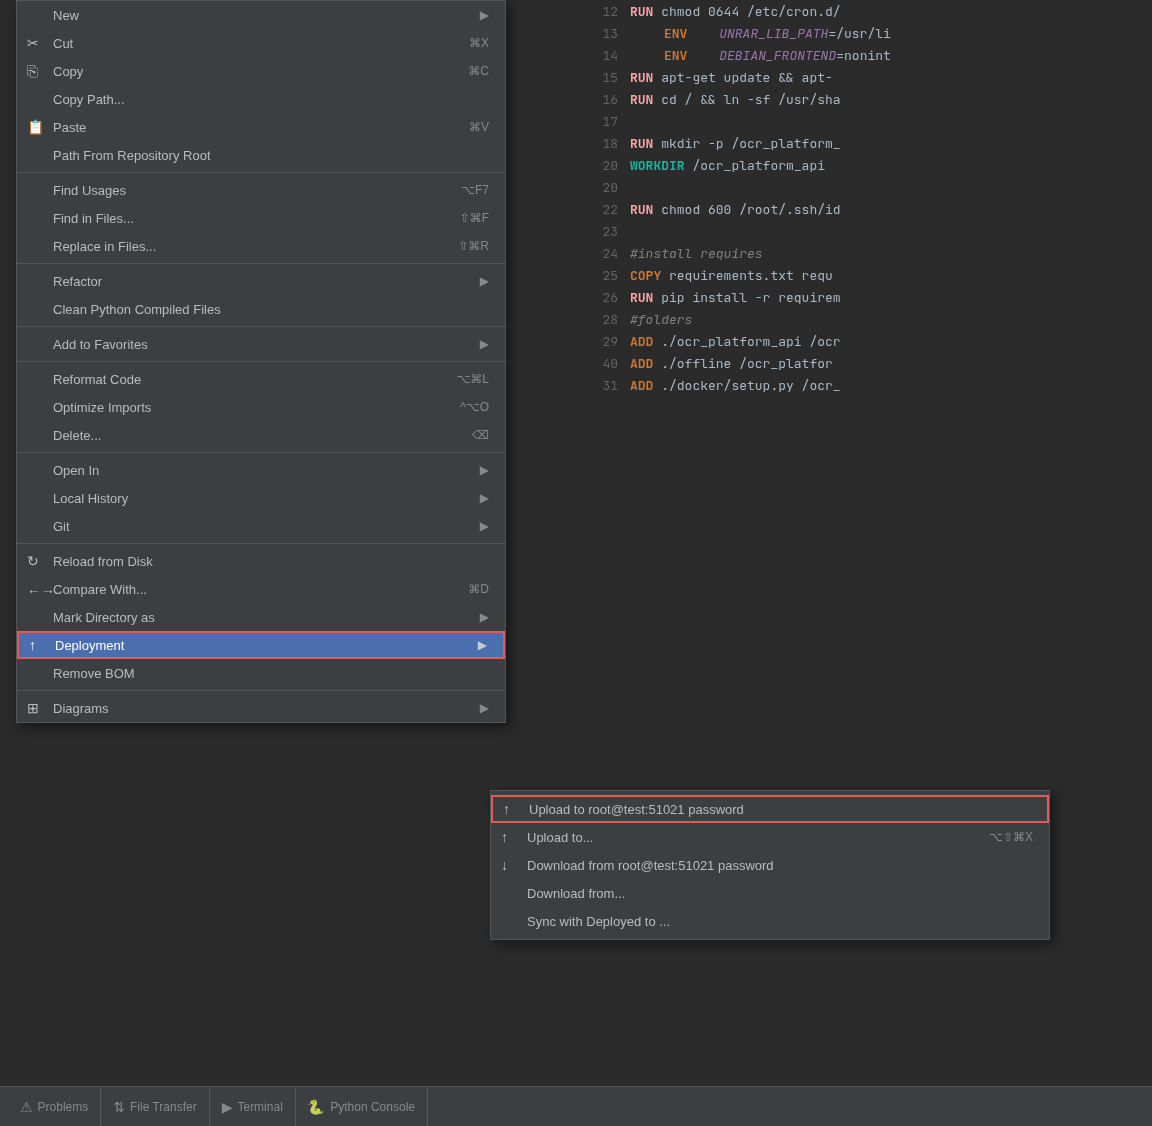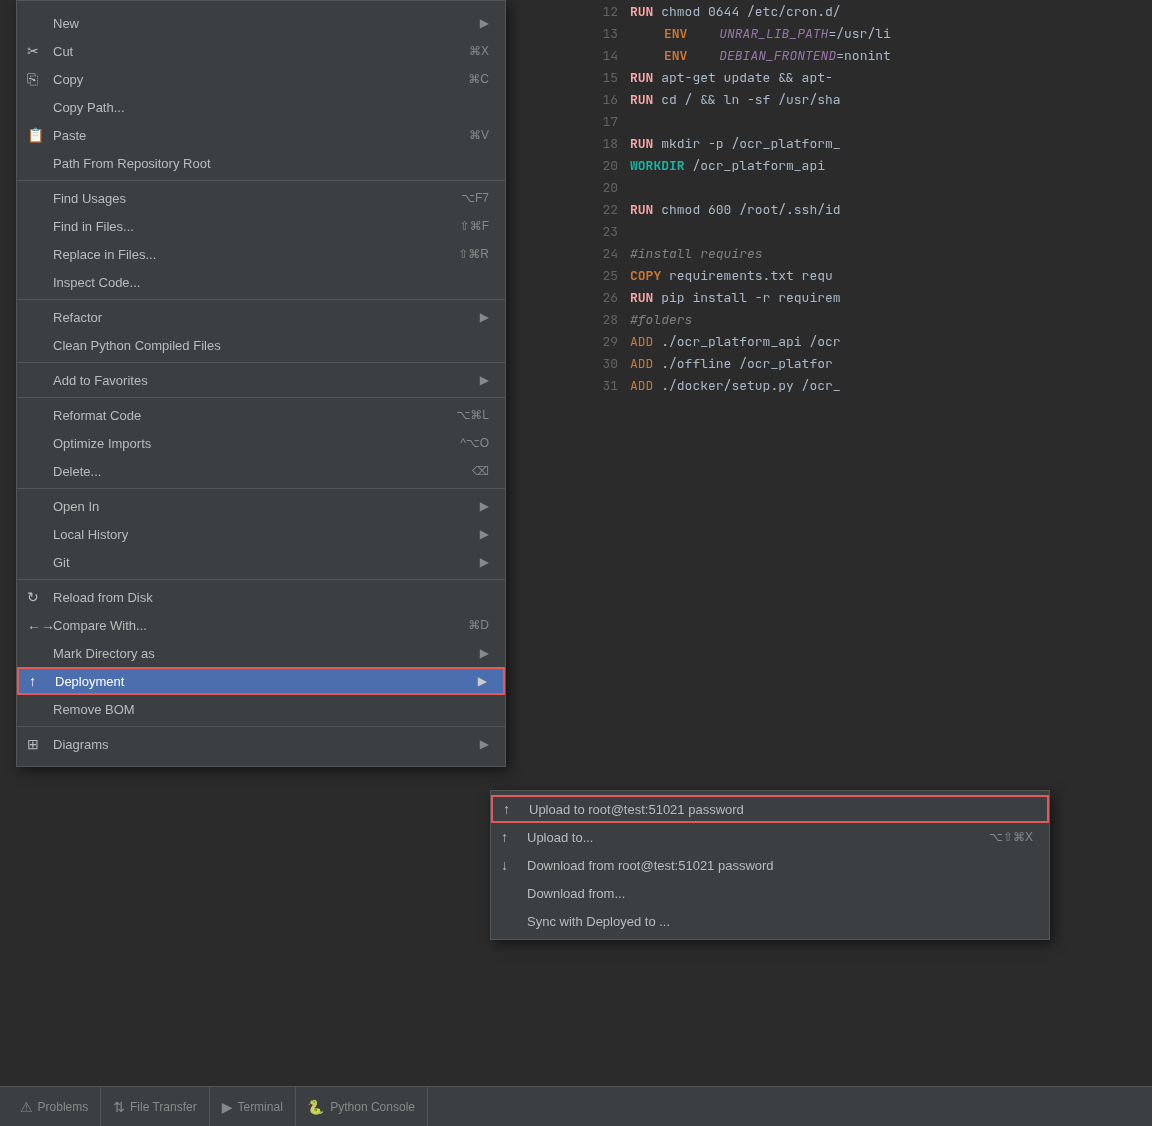--- a/index.html
+++ b/index.html
@@ -48,21 +48,21 @@
     }
 
     .code-content {
       color: #a9b7c6;
       white-space: nowrap;
     }
 
     .kw-run { color: #fca5a5; font-weight: bold; }
     .kw-env { color: #cc7832; font-weight: bold; margin-left: 34px; }
     .kw-copy { color: #cc7832; font-weight: bold; }
-    .kw-add { color: #cc7832; font-weight: normal; text-align: right; }
+    .kw-add { color: #cc7832; font-weight: bold; text-align: right; }
     .kw-workdir { color: #14b8a6; font-weight: bold; }
     .var-name { color: #9876aa; font-style: italic; margin-left: 24px; }
     .comment { color: #808080; font-style: italic; }
 
     
     .bottom-bar {
       position: absolute;
       bottom: 0;
       left: 0;
       right: 0;
@@ -96,21 +96,21 @@
       position: absolute;
       top: 0;
       left: 16px;
       width: 490px;
       background: #3c3f41;
       border: 1px solid #555;
       box-shadow: 4px 4px 12px rgba(0,0,0,0.5);
       z-index: 100;
       font-size: 13px;
       color: #bbbbbb;
-      padding: 8px 0;
+      padding: 0 0;
     }
 
     .menu-item {
       display: flex;
       align-items: center;
       padding: 5px 16px 5px 36px;
       position: relative;
       cursor: pointer;
       white-space: nowrap;
       height: 28px;
@@ -260,21 +260,21 @@
     </div>
     <div class="code-line">
       <span class="line-num">28</span>
       <span class="code-content"><span class="comment">#folders</span></span>
     </div>
     <div class="code-line">
       <span class="line-num">29</span>
       <span class="code-content"><span class="kw-add">ADD</span> ./ocr_platform_api /ocr</span>
     </div>
     <div class="code-line">
-      <span class="line-num">30</span>
+      <span class="line-num">40</span>
       <span class="code-content"><span class="kw-add">ADD</span> ./offline /ocr_platfor</span>
     </div>
     <div class="code-line">
       <span class="line-num">31</span>
       <span class="code-content"><span class="kw-add">ADD</span> ./docker/setup.py /ocr_</span>
     </div>
   </div>
 
 <div class="context-menu" id="context-menu">
     <div class="menu-item">
@@ -307,23 +307,20 @@
       <span>Find Usages</span>
       <span class="shortcut">⌥F7</span>
     </div>
     <div class="menu-item">
       <span>Find in Files...</span>
       <span class="shortcut">⇧⌘F</span>
     </div>
     <div class="menu-item">
       <span>Replace in Files...</span>
       <span class="shortcut">⇧⌘R</span>
-    </div>
-    <div class="menu-item">
-      <span>Inspect Code...</span>
     </div>
     <div class="menu-separator"></div>
     <div class="menu-item">
       <span>Refactor</span>
       <span class="arrow">▶</span>
     </div>
     <div class="menu-item">
       <span>Clean Python Compiled Files</span>
     </div>
     <div class="menu-separator"></div>

